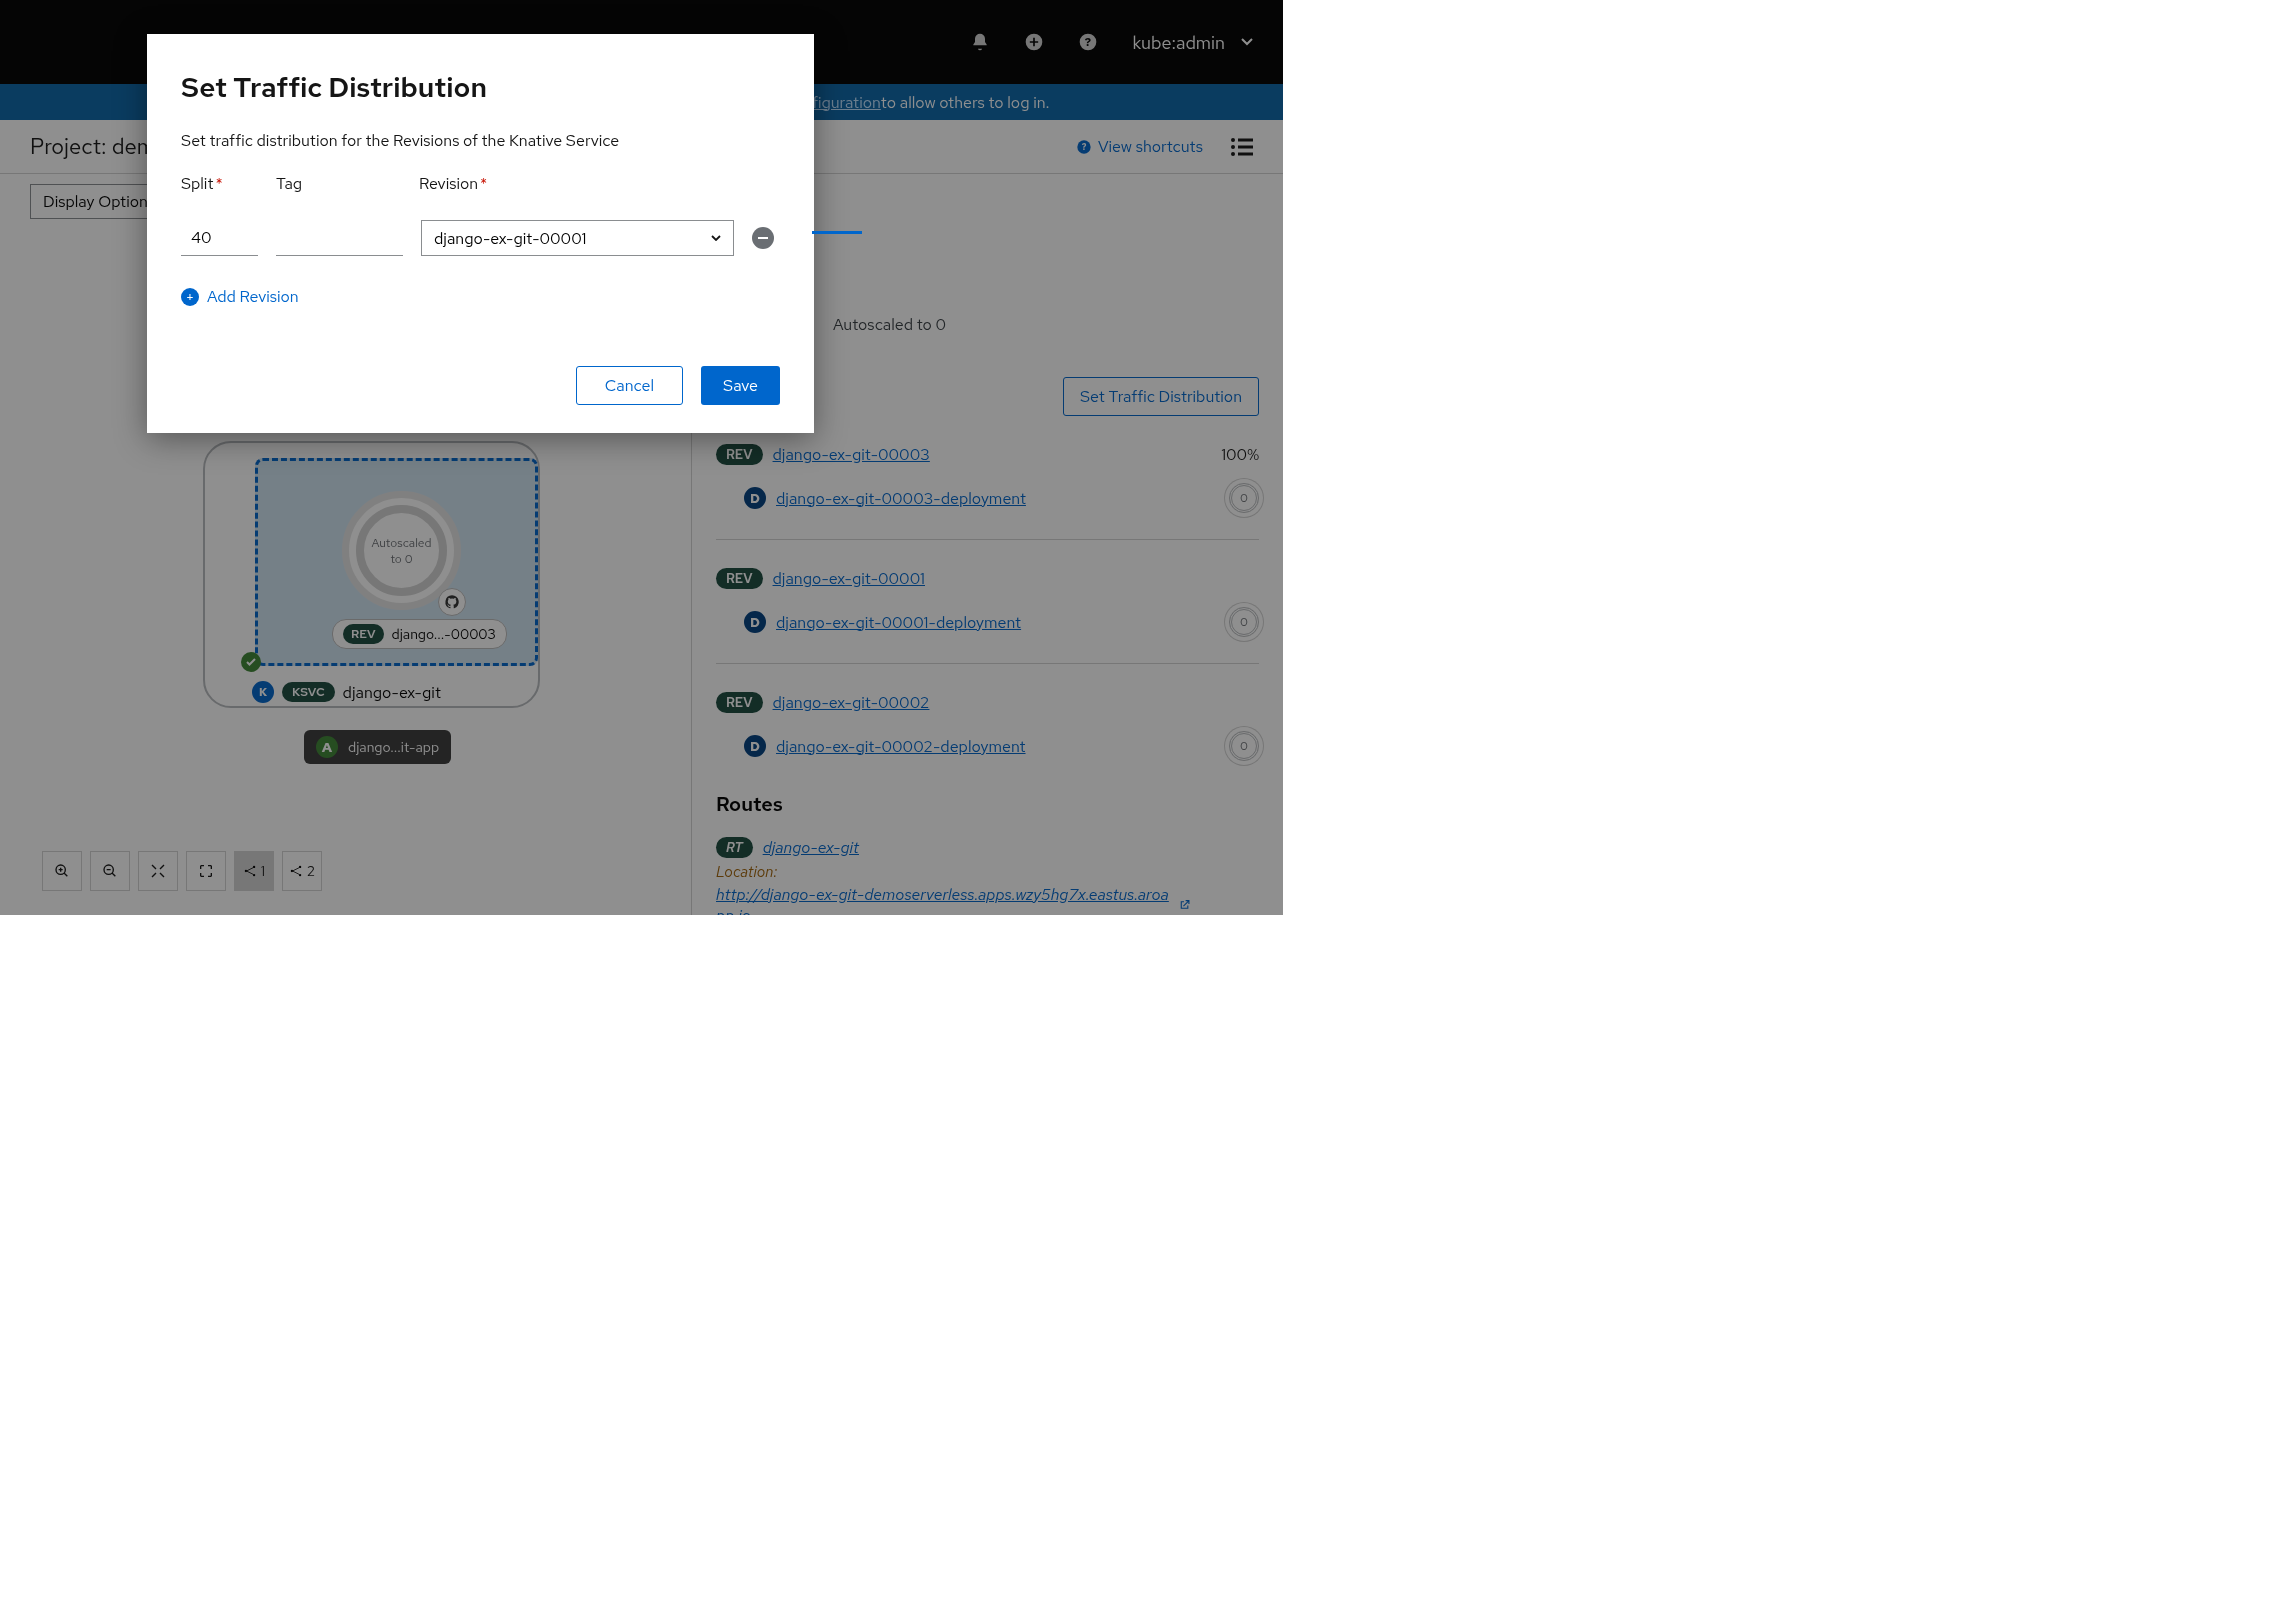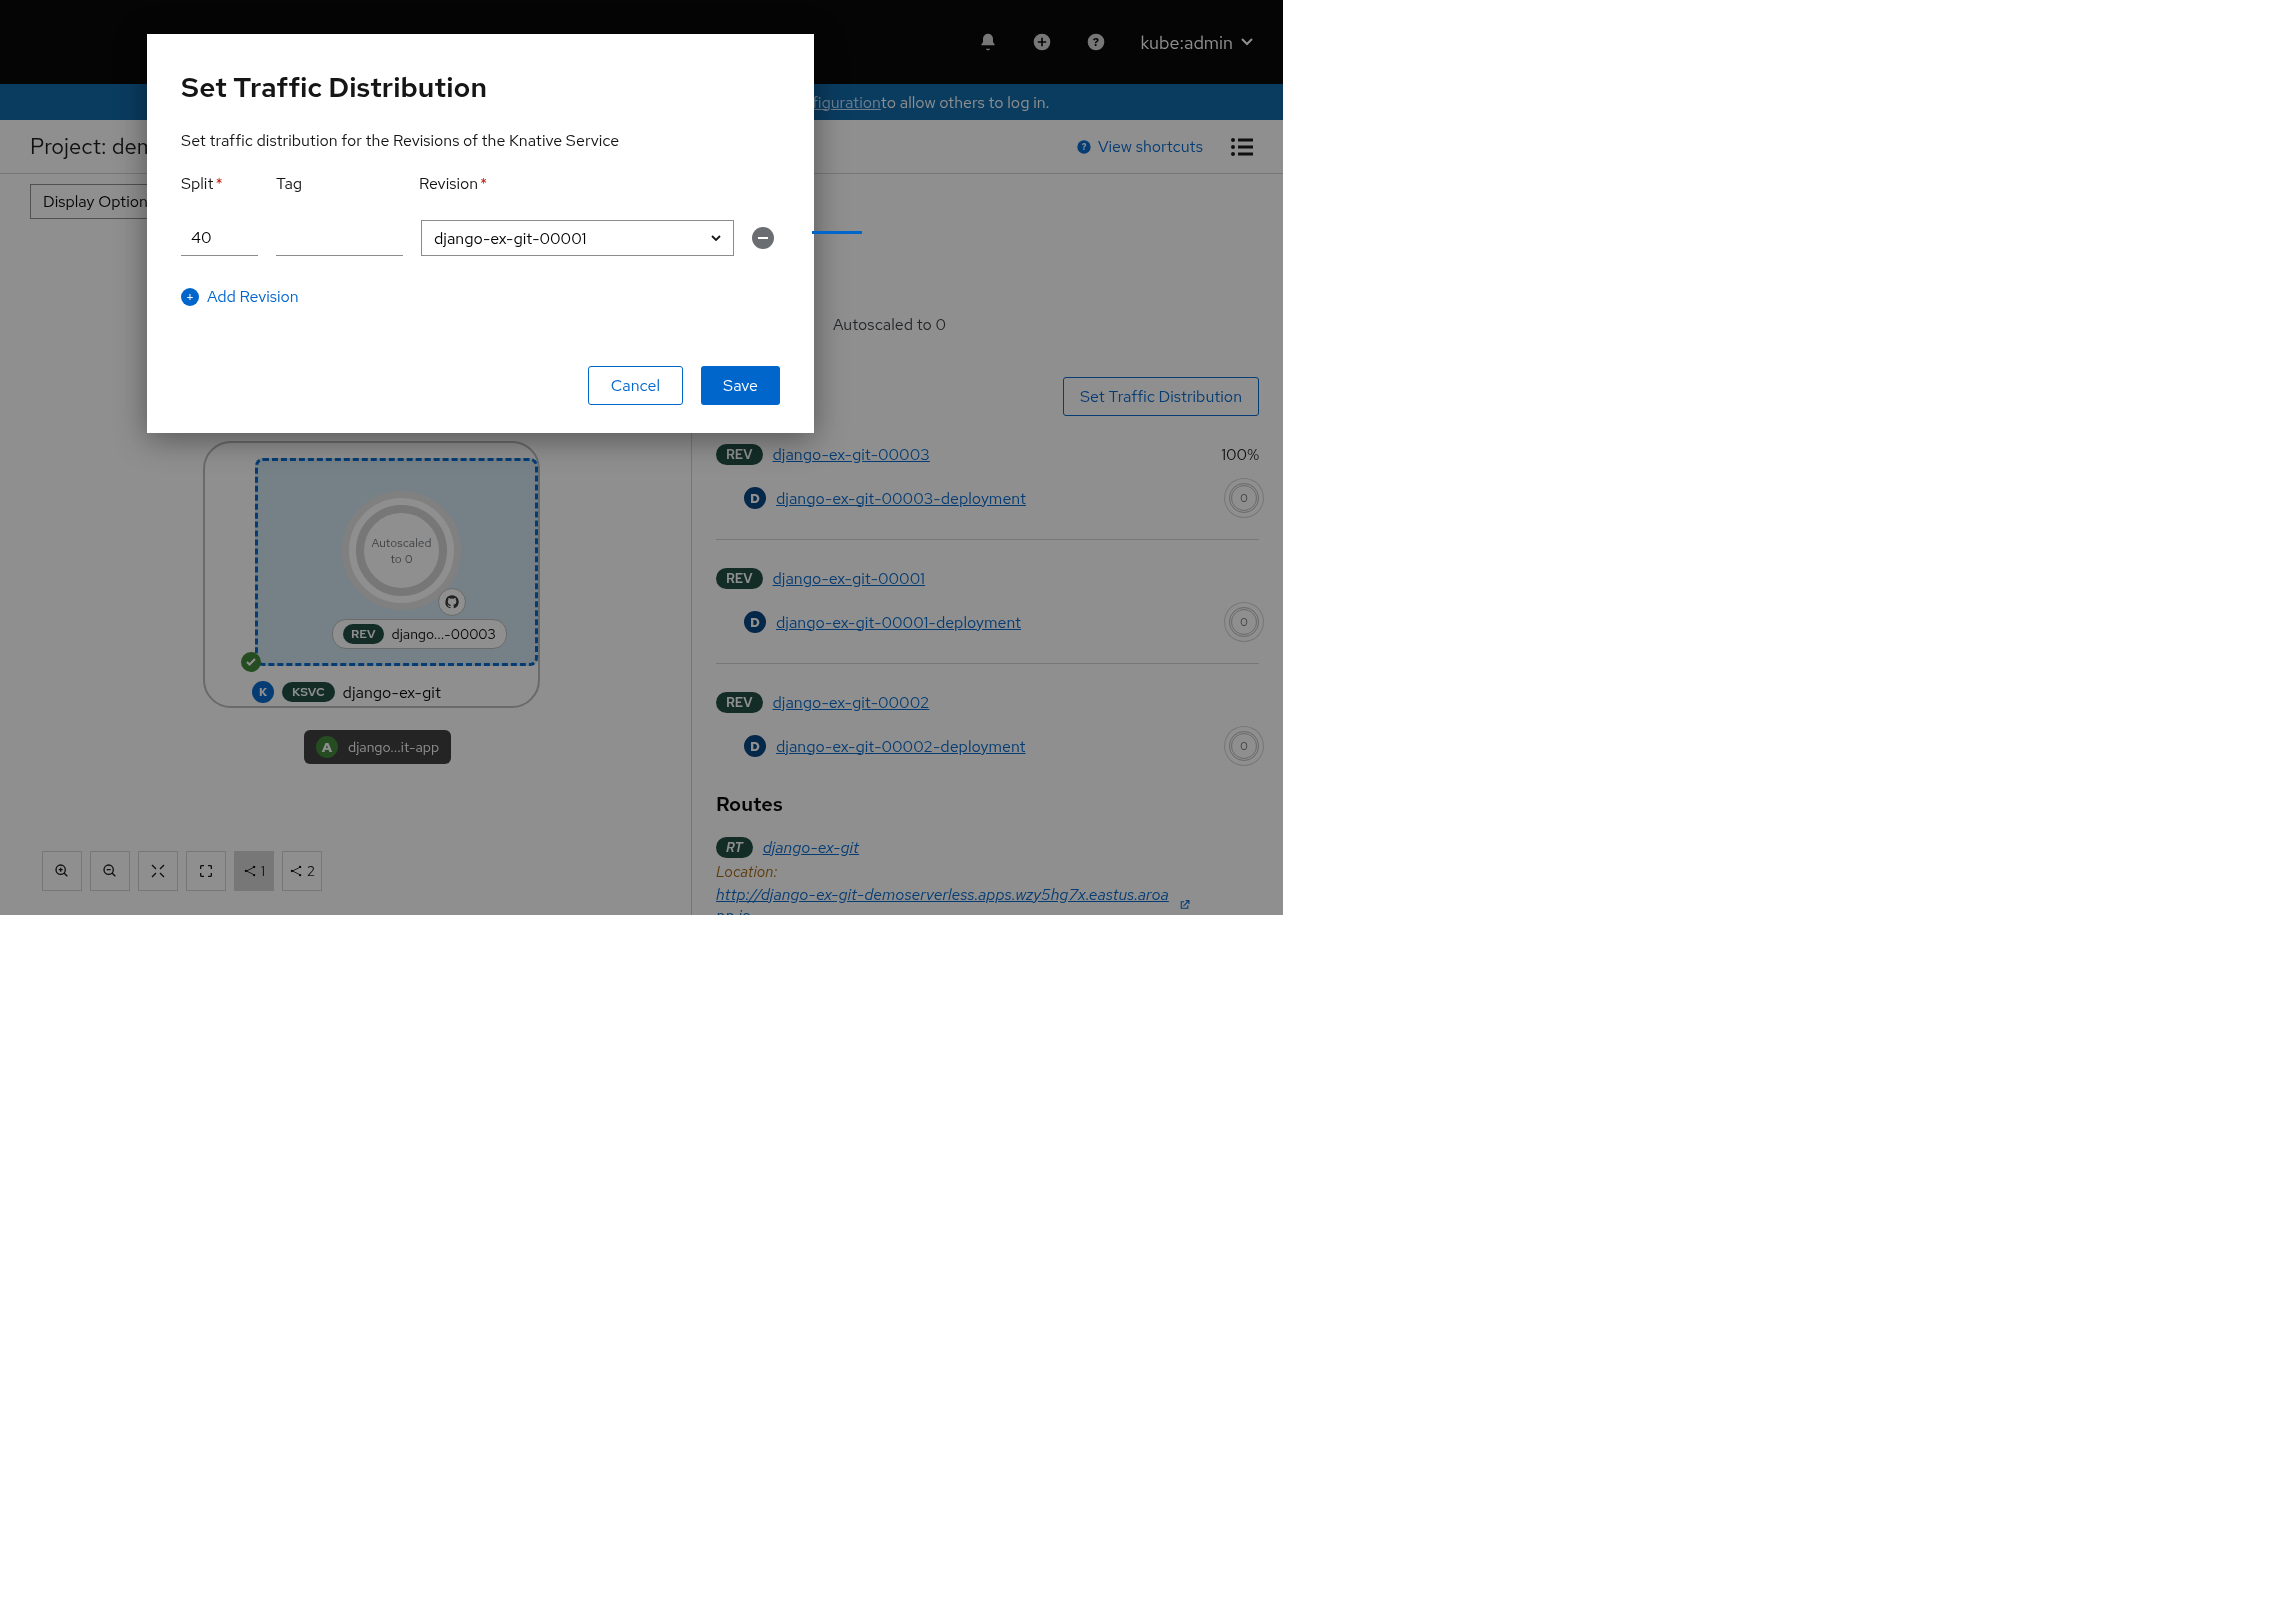--- a/index.html
+++ b/index.html
@@ -1,21 +1,21 @@
 <!DOCTYPE html>
 <html><head>
 <meta charset="utf-8">
 <style>
 * { box-sizing: border-box; margin: 0; padding: 0; font-family: "Red Hat Text", "Overpass", -apple-system, BlinkMacSystemFont, "Segoe UI", sans-serif; }
 body { background: #fff; width: 1283px; height: 915px; position: relative; overflow: hidden; }
 
 
 .masthead { background: #000; height: 84px; display: flex; align-items: center; justify-content: flex-end; padding-right: 30px; gap: 34px; }
 .masthead .icon-btn { color: #d2d2d2; cursor: pointer; }
-.masthead .user { color: #fff; font-size: 18px; display: flex; align-items: center; gap: 8px; cursor: pointer; }
+.masthead .user { color: #fff; font-size: 18px; display: flex; align-items: center; gap: 16px; cursor: pointer; }
 .masthead .user svg { fill: #fff; }
 
 
 .banner { background: #0a66a9; color: #fff; height: 36px; display: flex; align-items: center; padding-left: 812px; font-size: 16px; }
 .banner a { color: #bfe1ff; text-decoration: underline; }
 
 
 .project-bar { display: flex; align-items: center; justify-content: space-between; padding: 12px 30px; border-bottom: 1px solid #d2d2d2; }
 .project-bar .left { font-size: 22px; color: #151515; }
 .project-bar .right { display: flex; align-items: center; gap: 28px; }
@@ -85,21 +85,21 @@
 .modal .req { color:#c9190b; margin-left:2px;}
 .modal .row { display:flex; align-items:center; margin-top:26px; gap:18px;}
 .modal .row input[type=text] { height:36px; border:none; border-bottom:1px solid #8a8d90; padding:0 10px; font-size:16px; outline:none;}
 .modal .row .split-in { width:77px; }
 .modal .row .tag-in { width:127px; }
 .modal .row .select { width:313px; height:36px; border:1px solid #8a8d90; display:flex; align-items:center; justify-content:space-between; padding:0 12px; font-size:16px; cursor:pointer; background:#fff;}
 .modal .row .remove { width:22px; height:22px; border-radius:50%; background:#6a6e73; color:#fff; display:flex; align-items:center; justify-content:center; cursor:pointer; flex-shrink:0;}
 .modal .add-rev { display:flex; align-items:center; gap:8px; color:#0066cc; font-size:16px; margin-top:30px; cursor:pointer;}
 .modal .add-rev .plus { width:18px; height:18px; border-radius:50%; background:#0066cc; color:#fff; display:flex; align-items:center; justify-content:center; font-size:14px;}
 .modal .actions { display:flex; justify-content:flex-end; gap:18px; margin-top:59px;}
-.modal .btn-cancel { border:1px solid #0066cc; color:#0066cc; background:#fff; padding:8px 22px; font-size:16px; border-radius:3px; cursor:pointer;}
+.modal .btn-cancel { border:1px solid #0066cc; color:#0066cc; background:#fff; padding:8px 28px; font-size:16px; border-radius:3px; cursor:pointer;}
 .modal .btn-save { border:none; background:#0066cc; color:#fff; padding:8px 22px; font-size:16px; border-radius:3px; cursor:pointer;}
 
 svg { display:block; }
 </style>
 </head>
 <body>
 
 <div class="masthead">
   <span class="icon-btn">
     <svg width="20" height="20" viewBox="0 0 24 24" fill="#d2d2d2">

